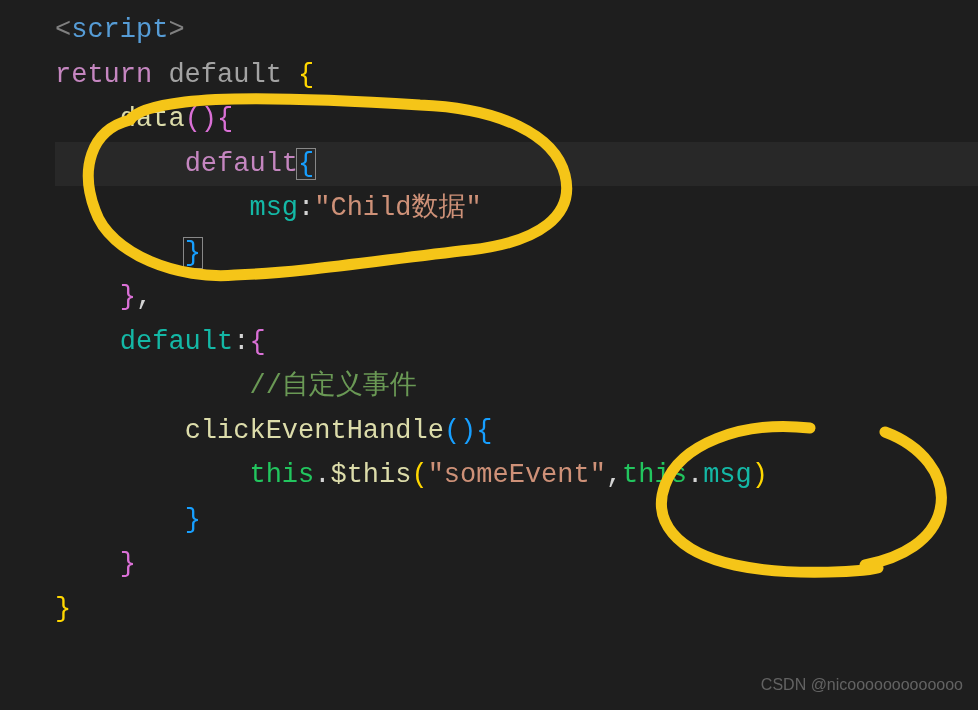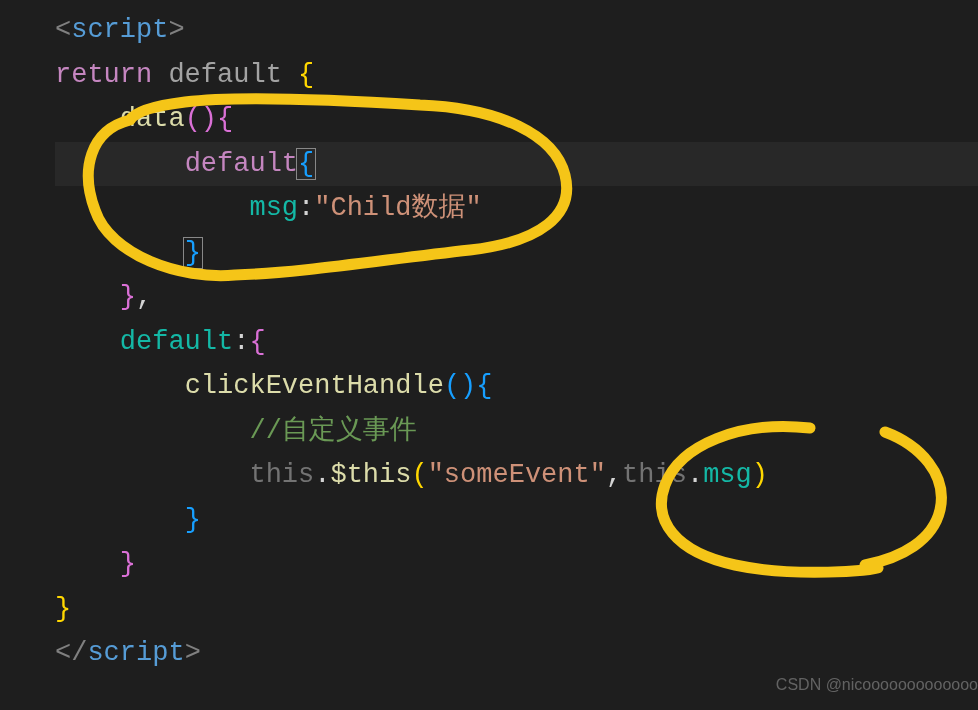--- a/index.html
+++ b/index.html
@@ -28,39 +28,39 @@
       height: 44.5px;
       position: relative;
     }
     .cursor-line {
       background: #282828;
     }
     .c-gray { color: #808080; }
     .c-tag { color: #569cd6; }
     .c-keyword-export { color: #c586c0; }
     .c-keyword-default { color: #a3a3a3; }
-    .c-keyword-this { color: #737373; }
+    .c-keyword-this { color: #22c55e; }
     .c-keyword-return { color: #c586c0; }
     .c-brace { color: #ffd700; }
     .c-brace-pink { color: #da70d6; }
     .c-brace-blue { color: #179fff; }
     .c-func { color: #dcdcaa; }
     .c-prop { color: #14b8a6; }
     .c-string { color: #ce9178; }
     .c-punct { color: #d4d4d4; }
     .c-comment { color: #6a9955; }
     .bracket-highlight {
       border: 1px solid #888;
       padding: 0 1px;
       margin: 0 -2px;
     }
     .watermark {
       position: absolute;
       bottom: 12px;
-      right: 0;
+      right: 15px;
       color: #808080;
       font-size: 16px;
       font-family: Arial, sans-serif;
       opacity: 0.7;
     }
     .annotation {
       position: absolute;
       pointer-events: none;
     }
     .annotation svg {
@@ -80,33 +80,32 @@
   <div class="line cursor-line">        <span class="c-keyword-return">default</span><span class="c-brace-blue bracket-highlight">{</span></div>
 
   <div class="line">            <span class="c-prop">msg</span><span class="c-punct">:</span><span class="c-string">"Child数据"</span></div>
 
   <div class="line">        <span class="c-brace-blue bracket-highlight">}</span></div>
 
   <div class="line">    <span class="c-brace-pink">}</span><span class="c-punct">,</span></div>
 
   <div class="line">    <span class="c-prop">default</span><span class="c-punct">:</span><span class="c-brace-pink">{</span></div>
 
+  <div class="line">            <span class="c-comment">//自定义事件</span></div>
+
   <div class="line">        <span class="c-func">clickEventHandle</span><span class="c-brace-blue">()</span><span class="c-brace-blue">{</span></div>
-
-  <div class="line">            <span class="c-comment">//自定义事件</span></div>
 
   <div class="line">            <span class="c-keyword-this">this</span><span class="c-punct">.</span><span class="c-func">$this</span><span class="c-brace">(</span><span class="c-string">"someEvent"</span><span class="c-punct">,</span><span class="c-keyword-this">this</span><span class="c-punct">.</span><span class="c-prop">msg</span><span class="c-brace">)</span></div>
 
   <div class="line">        <span class="c-brace-blue">}</span></div>
 
   <div class="line">    <span class="c-brace-pink">}</span></div>
 
   <div class="line"><span class="c-brace">}</span></div>
 
-  <div class="line"><span class="c-gray">&lt;/</span><span class="c-tag">script</span><span class="c-gray">&gt;</span></div>
 </div>
 
 <div class="annotation" style="left:70px; top:80px;">
   <svg width="520" height="220">
     <path d="M 60 40 C 20 50, 10 90, 25 130 C 40 175, 110 200, 165 195 C 230 193, 310 180, 400 170 C 470 162, 505 135, 495 95 C 485 55, 430 28, 350 25 C 270 20, 170 15, 115 22 C 82 26, 65 32, 60 40 Z" fill="none" stroke="#f5c518" stroke-width="11" stroke-linecap="round" stroke-linejoin="round"></path>
   </svg>
 </div>
 
 <div class="annotation" style="left:640px; top:410px;">
   <svg width="330" height="180">

